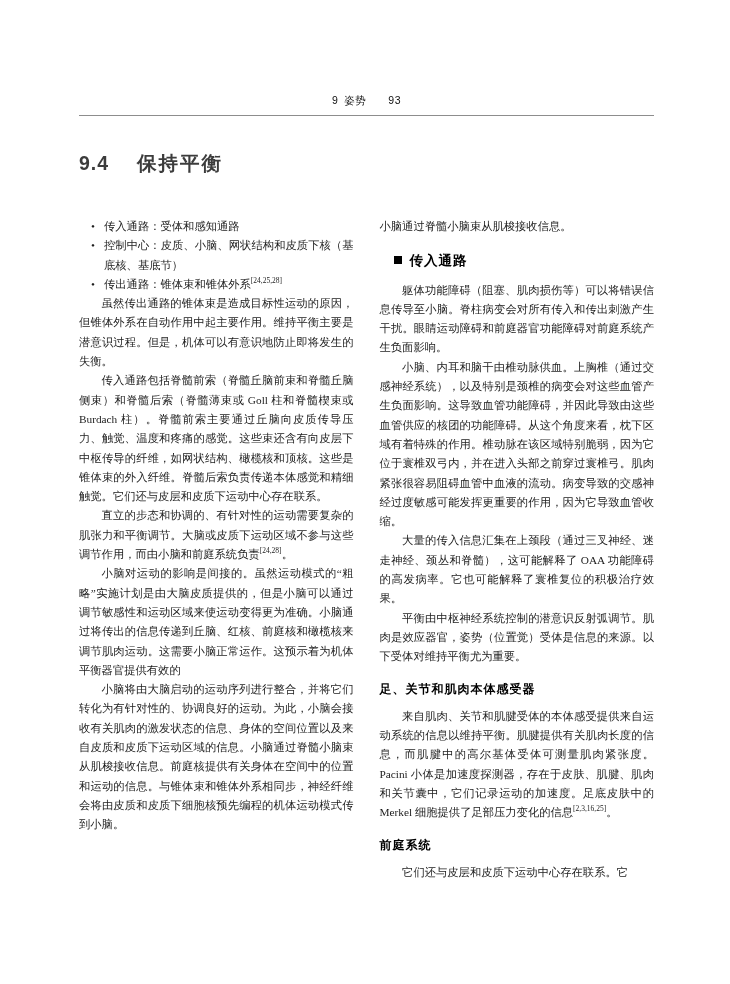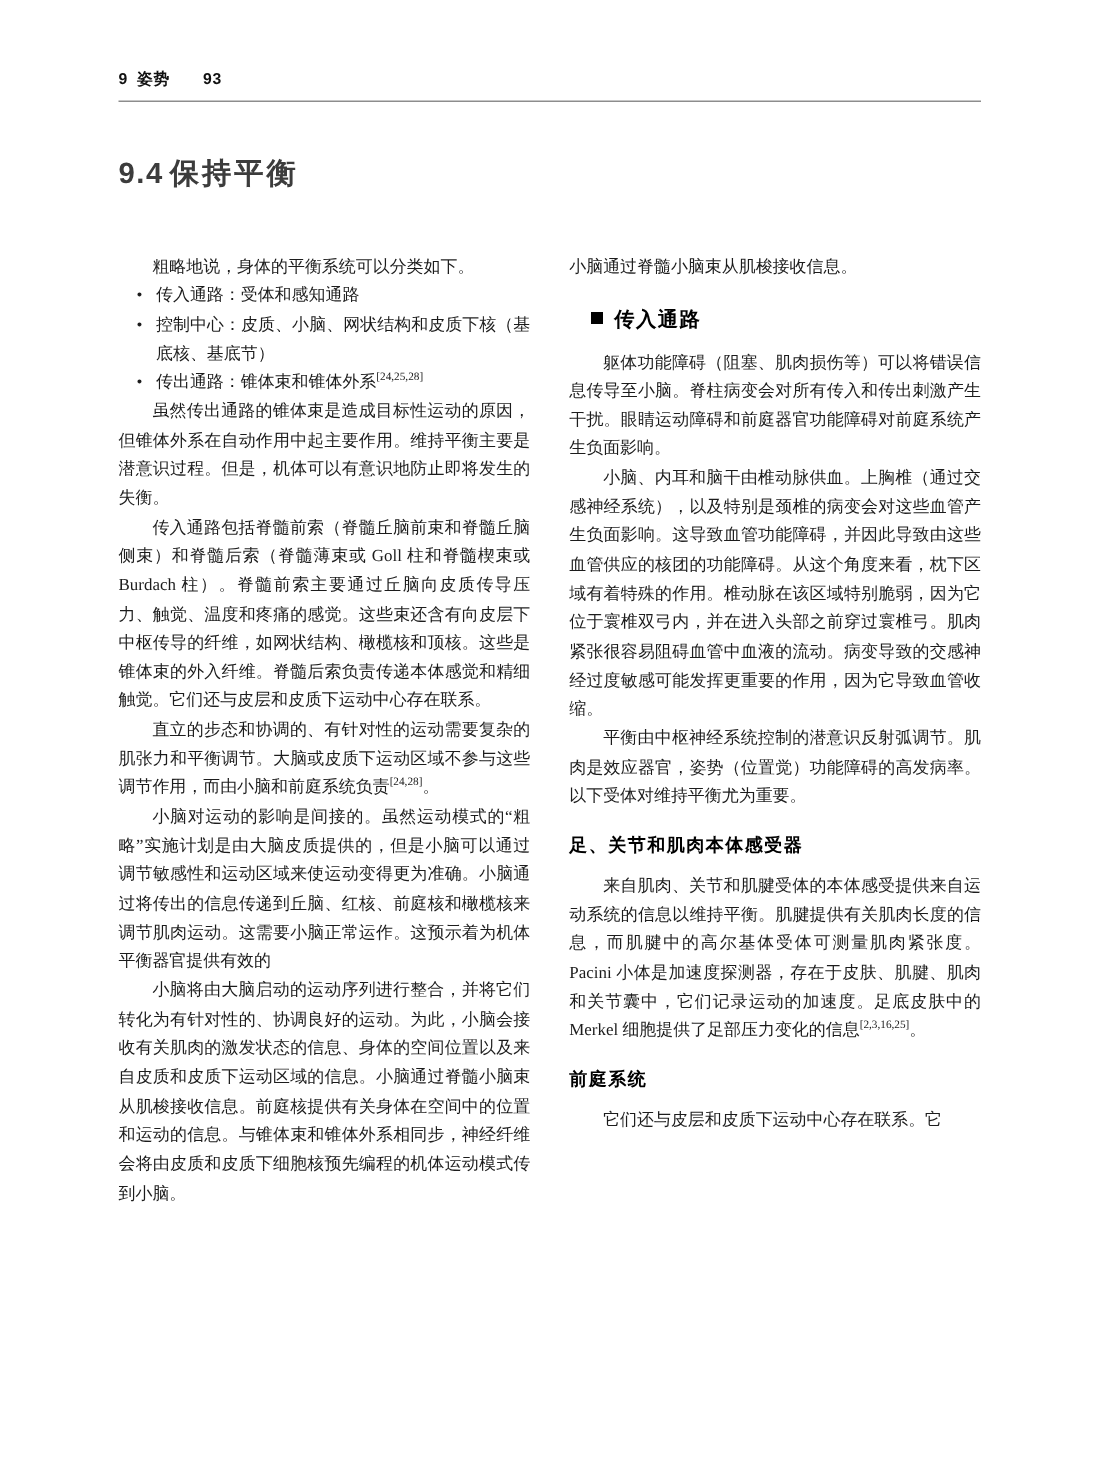--- a/index.html
+++ b/index.html
@@ -8,37 +8,38 @@
     width: 730px; height: 984px;
     background: #ffffff;
     color: #1c1c1c;
     font-family: "Liberation Serif", serif;
     overflow: hidden;
   }
   .page { padding: 46px 76px 0 79px; }
 
   
   .running-head {
-    display: flex; justify-content: flex-start; align-items: baseline;
+    display: flex; justify-content: center; align-items: baseline;
     font-family: "Liberation Sans", sans-serif;
-    font-size: 10.5px; font-weight: bold; letter-spacing: 0.5px;
+    font-size: 10.5px; font-weight: normal; letter-spacing: 0.5px;
     color: #111;
+    margin-top: 48px;
   }
   .rh-title { margin-left: 6px; }
   .rh-page  { margin-left: 22px; }
   .rule { border-bottom: 1px solid #8d8d8d; margin-top: 7px; }
 
   
   .section-title {
     margin: 34px 0 0 0;
     font-family: "Liberation Sans", sans-serif;
     font-size: 19.5px; font-weight: bold; color: #3c3c3c;
   }
   .sec-num { letter-spacing: 1px; }
-  .sec-name { margin-left: 4px; letter-spacing: 2px; }
+  .sec-name { margin-left: 28px; letter-spacing: 2px; }
 
   
   .columns { display: flex; gap: 26px; margin-top: 40px; }
   .col {
     flex: 1; min-width: 0;
     font-size: 11.3px; line-height: 19.3px;
     text-align: justify;
   }
   p { margin: 0; }
   p.indent { text-indent: 2em; }
@@ -83,21 +84,20 @@
 
   <div class="rule"></div>
 
   <h1 class="section-title">
     <span class="sec-num">9.4</span><span class="sec-name">保持平衡</span>
   </h1>
 
   <div class="columns">
 
     <div class="col">
-      <p class="indent">粗略地说，身体的平衡系统可以分类如下。</p>
 
       <ul class="bullets">
         <li>
           <span class="marker">•</span><span>传入通路：受体和感知通路</span><sup></sup>
         </li>
         <li>
           <span class="marker">•</span><span>控制中心：皮质、小脑、网状结构和皮质下核（基底核、基底节）</span><sup></sup>
         </li>
         <li>
           <span class="marker">•</span><span>传出通路：锥体束和锥体外系</span><sup>[24,25,28]</sup>
@@ -111,23 +111,24 @@
       <p class="indent">小脑将由大脑启动的运动序列进行整合，并将它们转化为有针对性的、协调良好的运动。为此，小脑会接收有关肌肉的激发状态的信息、身体的空间位置以及来自皮质和皮质下运动区域的信息。小脑通过脊髓小脑束从肌梭接收信息。前庭核提供有关身体在空间中的位置和运动的信息。与锥体束和锥体外系相同步，神经纤维会将由皮质和皮质下细胞核预先编程的机体运动模式传到小脑。</p>
     </div>
 
     <div class="col">
       <p>小脑通过脊髓小脑束从肌梭接收信息。</p>
 
       <h2 class="sq-heading"><span class="sq"></span><span>传入通路</span></h2>
 
       <p class="indent">躯体功能障碍（阻塞、肌肉损伤等）可以将错误信息传导至小脑。脊柱病变会对所有传入和传出刺激产生干扰。眼睛运动障碍和前庭器官功能障碍对前庭系统产生负面影响。</p>
       <p class="indent">小脑、内耳和脑干由椎动脉供血。上胸椎（通过交感神经系统），以及特别是颈椎的病变会对这些血管产生负面影响。这导致血管功能障碍，并因此导致由这些血管供应的核团的功能障碍。从这个角度来看，枕下区域有着特殊的作用。椎动脉在该区域特别脆弱，因为它位于寰椎双弓内，并在进入头部之前穿过寰椎弓。肌肉紧张很容易阻碍血管中血液的流动。病变导致的交感神经过度敏感可能发挥更重要的作用，因为它导致血管收缩。</p>
+      <p class="indent">大量的传入信息汇集在上颈段（通过三叉神经、迷走神经、颈丛和脊髓），这可能解释了 OAA 功能障碍的高发病率。它也可能解释了寰椎复位的积极治疗效果。</p>
 
 
-      <p class="indent">平衡由中枢神经系统控制的潜意识反射弧调节。肌肉是效应器官，姿势（位置觉）功能障碍的高发病率。以下受体对维持平衡尤为重要。</p>
+      <p class="indent">平衡由中枢神经系统控制的潜意识反射弧调节。肌肉是效应器官，姿势（位置觉）受体是信息的来源。以下受体对维持平衡尤为重要。</p>
 
       <h3 class="sub-heading">足、关节和肌肉本体感受器</h3>
 
       <p class="indent"><span>来自肌肉、关节和肌腱受体的本体感受提供来自运动系统的信息以维持平衡。肌腱提供有关肌肉长度的信息，而肌腱中的高尔基体受体可测量肌肉紧张度。Pacini 小体是加速度探测器，存在于皮肤、肌腱、肌肉和关节囊中，它们记录运动的加速度。足底皮肤中的 Merkel 细胞提供了足部压力变化的信息</span><sup>[2,3,16,25]</sup><span>。</span></p>
 
       <h3 class="sub-heading">前庭系统</h3>
 
       <p class="indent">它们还与皮层和皮质下运动中心存在联系。它</p>
     </div>
 

